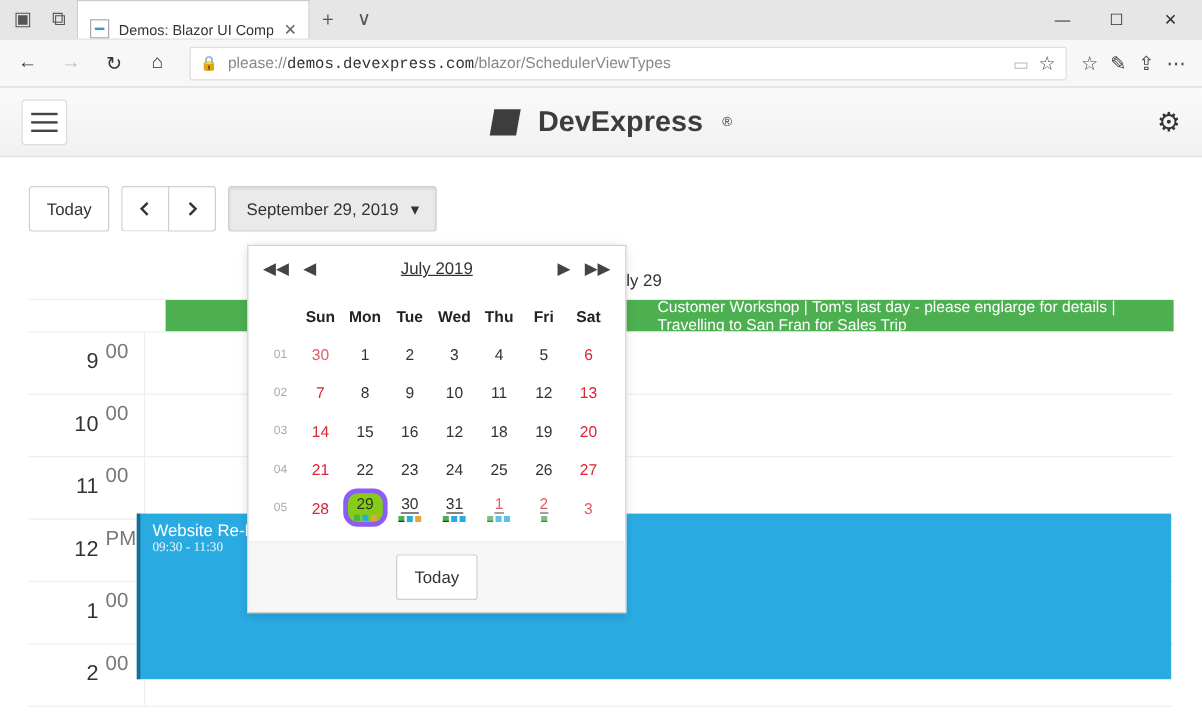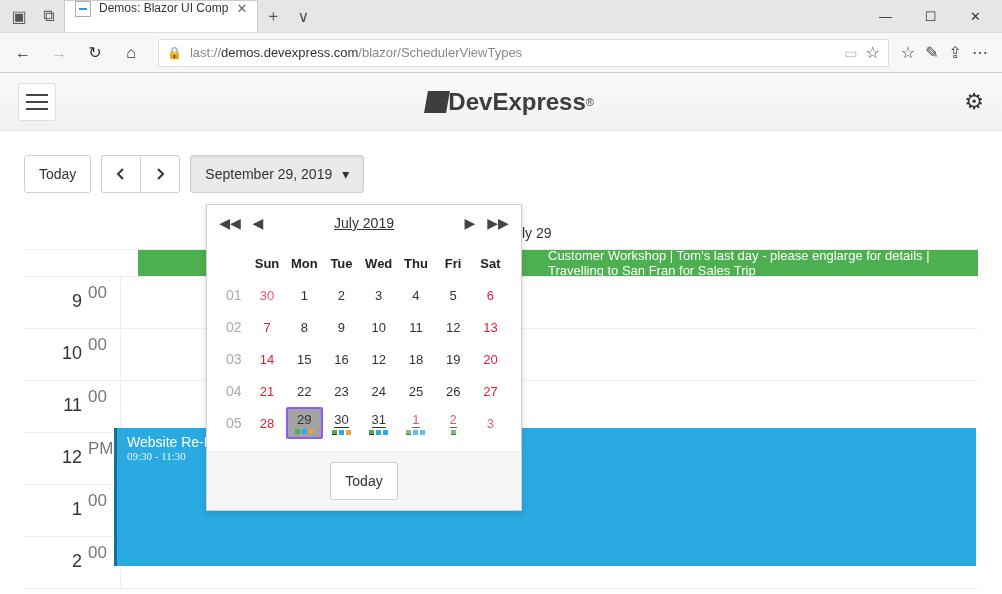--- a/index.html
+++ b/index.html
@@ -2,43 +2,43 @@
 <html><head>
   <meta charset="utf-8">
   <style>
     * { margin: 0; padding: 0; box-sizing: border-box; font-family: "Segoe UI", Tahoma, Geneva, sans-serif; }
     body { background: #fff; width: 1002px; height: 594px; overflow: hidden; }
 
     
     .browser-chrome { background: #e6e6e6; border-bottom: 1px solid #ccc; }
     .tab-bar { display: flex; align-items: center; height: 32px; padding: 0 4px; }
     .tab-bar .sys-icon { width: 30px; height: 30px; display: flex; align-items: center; justify-content: center; color: #555; }
-    .tab { background: #fff; border: 1px solid #ccc; border-bottom: none; display: flex; align-items: flex-start; height: 32px; padding: 0 10px; min-width: 190px; gap: 8px; }
+    .tab { background: #fff; border: 1px solid #ccc; border-bottom: none; display: flex; align-items: flex-end; height: 32px; padding: 0 10px; min-width: 190px; gap: 8px; }
     .tab .favicon { width: 16px; height: 16px; background: #fff; border: 1px solid #aaa; position: relative; }
     .tab .favicon::after { content: ''; position: absolute; left: 3px; top: 6px; width: 8px; height: 2px; background: #3498db; }
     .tab-title { font-size: 12px; color: #333; flex: 1; white-space: nowrap; overflow: hidden; }
     .tab-close { color: #666; font-size: 13px; }
     .window-controls { margin-left: auto; display: flex; gap: 0; }
     .window-controls span { width: 45px; height: 30px; display: flex; align-items: center; justify-content: center; color: #333; font-size: 13px; }
 
     .addr-bar { display: flex; align-items: center; height: 40px; background: #f7f7f7; border-top: 1px solid #ddd; padding: 0 8px; gap: 6px; }
     .addr-bar .nav-btn { width: 30px; height: 30px; display: flex; align-items: center; justify-content: center; color: #333; font-size: 16px; }
     .addr-bar .nav-btn.disabled { color: #bbb; }
     .url-box { flex: 1; display: flex; align-items: center; border: 1px solid #ddd; background: #fff; height: 28px; padding: 0 8px; gap: 8px; border-radius: 2px; margin: 0 6px; }
     .url-box .lock { color: #666; font-size: 12px; }
     .url-text { font-size: 13px; color: #888; flex: 1; }
-    .url-text .host { color: #333; }
+    .url-text .host { color: #333; font-family: Liberation Mono, monospace; }
     .addr-right { display: flex; gap: 10px; align-items: center; margin-right: 6px; }
     .addr-right span { color: #444; font-size: 16px; }
 
     
     .page-header { height: 58px; background: linear-gradient(#fafafa, #f1f1f1); border-bottom: 1px solid #e1e1e1; display: flex; align-items: center; padding: 0 18px; }
     .hamburger { width: 38px; height: 38px; border: 1px solid #ddd; background: #fff; display: flex; flex-direction: column; justify-content: center; align-items: center; gap: 5px; border-radius: 3px; }
     .hamburger div { width: 22px; height: 2px; background: #444; }
-    .brand { margin: 0 auto; display: flex; align-items: center; font-size: 24px; font-weight: 600; color: #3d3d3d; gap: 0; }
+    .brand { margin: 0 auto; display: flex; align-items: center; font-size: 24px; font-weight: 600; color: #3d3d3d; gap: 16px; }
     .brand-logo { width: 22px; height: 22px; background: #3d3d3d; transform: skewX(-10deg); }
     .brand sup { font-size: 11px; font-weight: normal; }
     .gear-btn { font-size: 22px; color: #333; }
 
     
     .content { padding: 24px 24px 0 24px; position: relative; }
     .toolbar { display: flex; gap: 10px; align-items: center; }
     .btn { border: 1px solid #cfcfcf; background: #fff; height: 38px; padding: 0 14px; display: flex; align-items: center; font-size: 14px; color: #333; border-radius: 3px; cursor: pointer; }
     .btn-group { display: flex; }
     .btn-group .btn:first-child { border-right: none; border-radius: 3px 0 0 3px; }
@@ -62,26 +62,26 @@
     .event-blue .time { font-size: 11px; opacity: 0.9; font-family: Liberation Serif, serif; }
 
     
     .datepicker { position: absolute; left: 206px; top: 204px; width: 316px; background: #fff; border: 1px solid #d0d0d0; box-shadow: 0 2px 8px rgba(0,0,0,0.15); z-index: 100; }
     .dp-header { display: flex; align-items: center; justify-content: space-between; padding: 10px 12px; }
     .dp-header .navset { display: flex; gap: 6px; }
     .dp-header .nav { width: 22px; text-align: center; color: #444; font-size: 14px; cursor: pointer; }
     .dp-title { font-size: 14px; color: #333; text-decoration: underline; }
     .dp-grid { padding: 6px 12px 12px 12px; }
     .dp-row { display: flex; }
-    .dp-wk { width: 30px; font-size: 14px; color: #aaa; display: flex; align-items: center; justify-content: center; }
+    .dp-wk { width: 30px; font-size: 10px; color: #aaa; display: flex; align-items: center; justify-content: center; }
     .dp-cell { width: 38px; height: 32px; display: flex; flex-direction: column; align-items: center; justify-content: center; font-size: 13px; color: #333; position: relative; }
     .dp-head .dp-cell { font-weight: bold; color: #222; }
     .dp-cell.sun, .dp-cell.sat, .dp-cell.red { color: #d23; }
     .dp-cell.other { color: #d23; opacity: 0.75; }
-    .dp-cell.selected { background: #a3a3a3; border: 2px solid #8b5cf6; border-radius: 2px; }
+    .dp-cell.selected { background: #84cc16; border: 4px solid #8b5cf6; border-radius: 12px; }
     .dp-dots { display: flex; gap: 2px; margin-top: 2px; }
     .dp-dots span { width: 5px; height: 5px; }
     .dp-dots .g { background: #4caf50; }
     .dp-dots .b { background: #29abe2; }
     .dp-dots .o { background: #e8a33d; }
     .dp-cell.underline span:first-child { border-bottom: 1px solid #333; }
     .dp-footer { padding: 10px; display: flex; justify-content: center; border-top: 1px solid #eee; background: #f6f6f6; }
 
     svg.chev { width: 10px; height: 12px; }
   </style>
@@ -106,21 +106,21 @@
     </div>
   </div>
   <div class="addr-bar">
     <div class="nav-btn">←</div>
     <div class="nav-btn disabled">→</div>
     <div class="nav-btn">↻</div>
     <div class="nav-btn">⌂</div>
     <div class="url-box">
       <span class="lock">🔒</span>
       <span class="url-text">
-        <span>last://</span><span class="host">demos.devexpress.com</span><span>/blazor/SchedulerViewTypes</span>
+        <span>please://</span><span class="host">demos.devexpress.com</span><span>/blazor/SchedulerViewTypes</span>
       </span>
       <span style="color:#bbb;font-size:14px">▭</span>
       <span style="color:#444">☆</span>
     </div>
     <div class="addr-right">
       <span>☆</span>
       <span>✎</span>
       <span>⇪</span>
       <span>⋯</span>
     </div>

